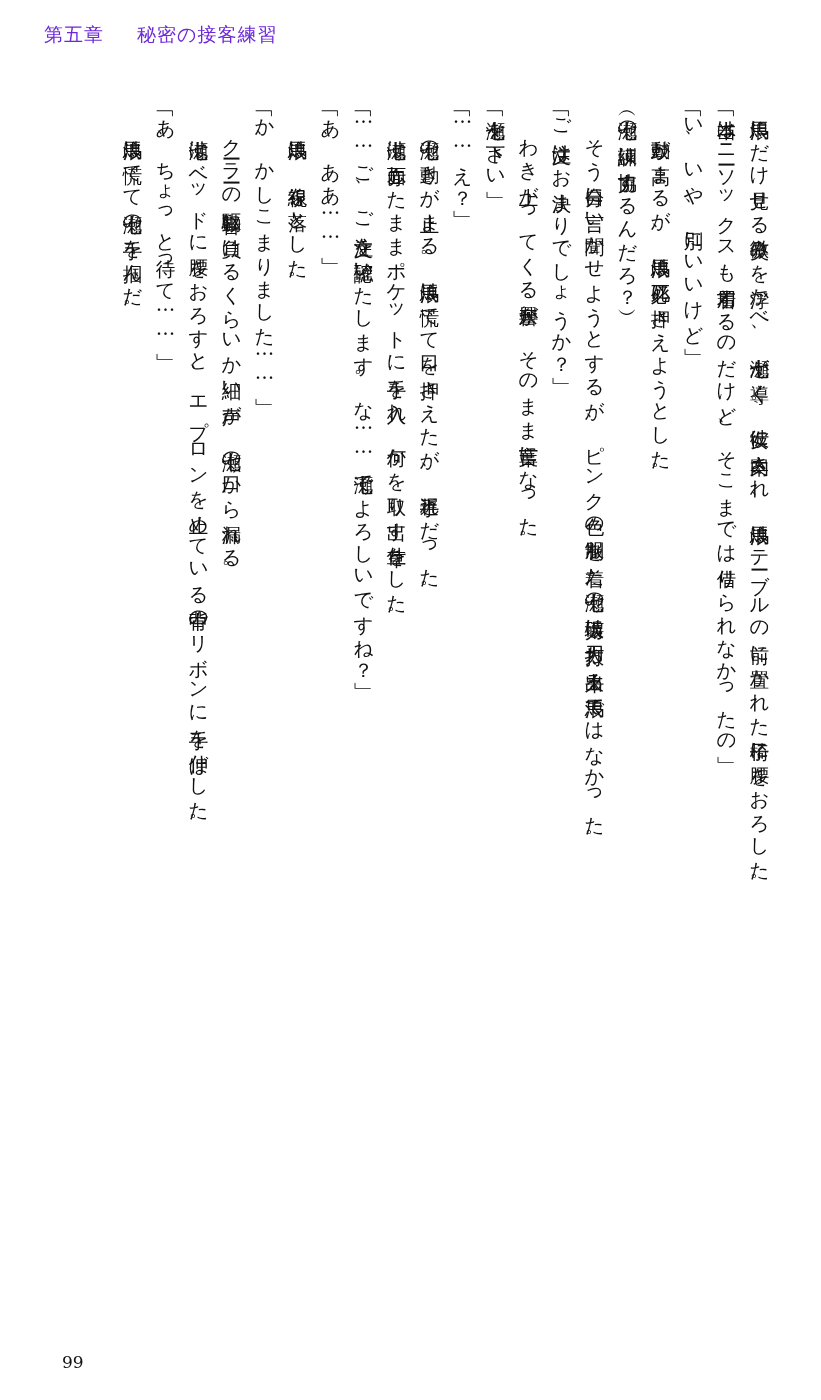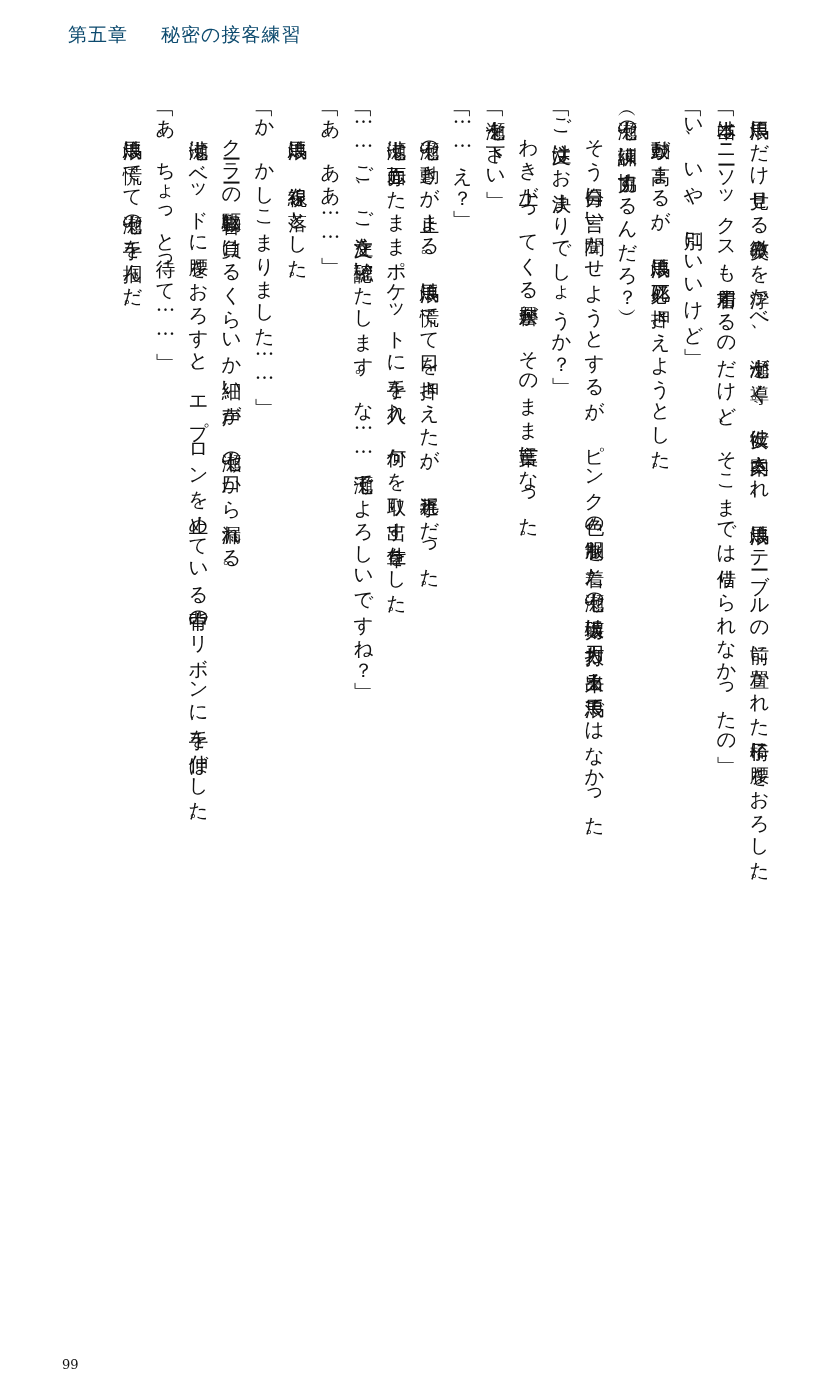--- a/index.html
+++ b/index.html
@@ -13,25 +13,25 @@
     height: 1400px;
     background: #ffffff;
     overflow: hidden;
     font-family: "DejaVu Serif", "Liberation Serif", serif;
     color: #111111;
   }
   
   .header {
     position: absolute;
     top: 22px;
-    left: 68px;
+    left: 44px;
     font-size: 19px;
     letter-spacing: 1px;
     white-space: nowrap;
-    color: #0c4a6e;
+    color: #6d28d9;
   }
   .header .chapter-num {
     margin-right: 26px;
   }
   
   .body-text {
     position: absolute;
     top: 104px;
     right: 52px;
     height: 1208px;
@@ -51,21 +51,21 @@
     height: 100%;
     width: 33px;
     margin-left: 0px;
     white-space: pre;
     color: #111111;
   }
   .folio {
     position: absolute;
     left: 62px;
     bottom: 28px;
-    font-size: 13px;
+    font-size: 17px;
     color: #111111;
     font-family: "DejaVu Serif", "Liberation Serif", serif;
   }
 </style>
 </head>
 <body>
 
 <div class="page">
 
   <div class="header">

